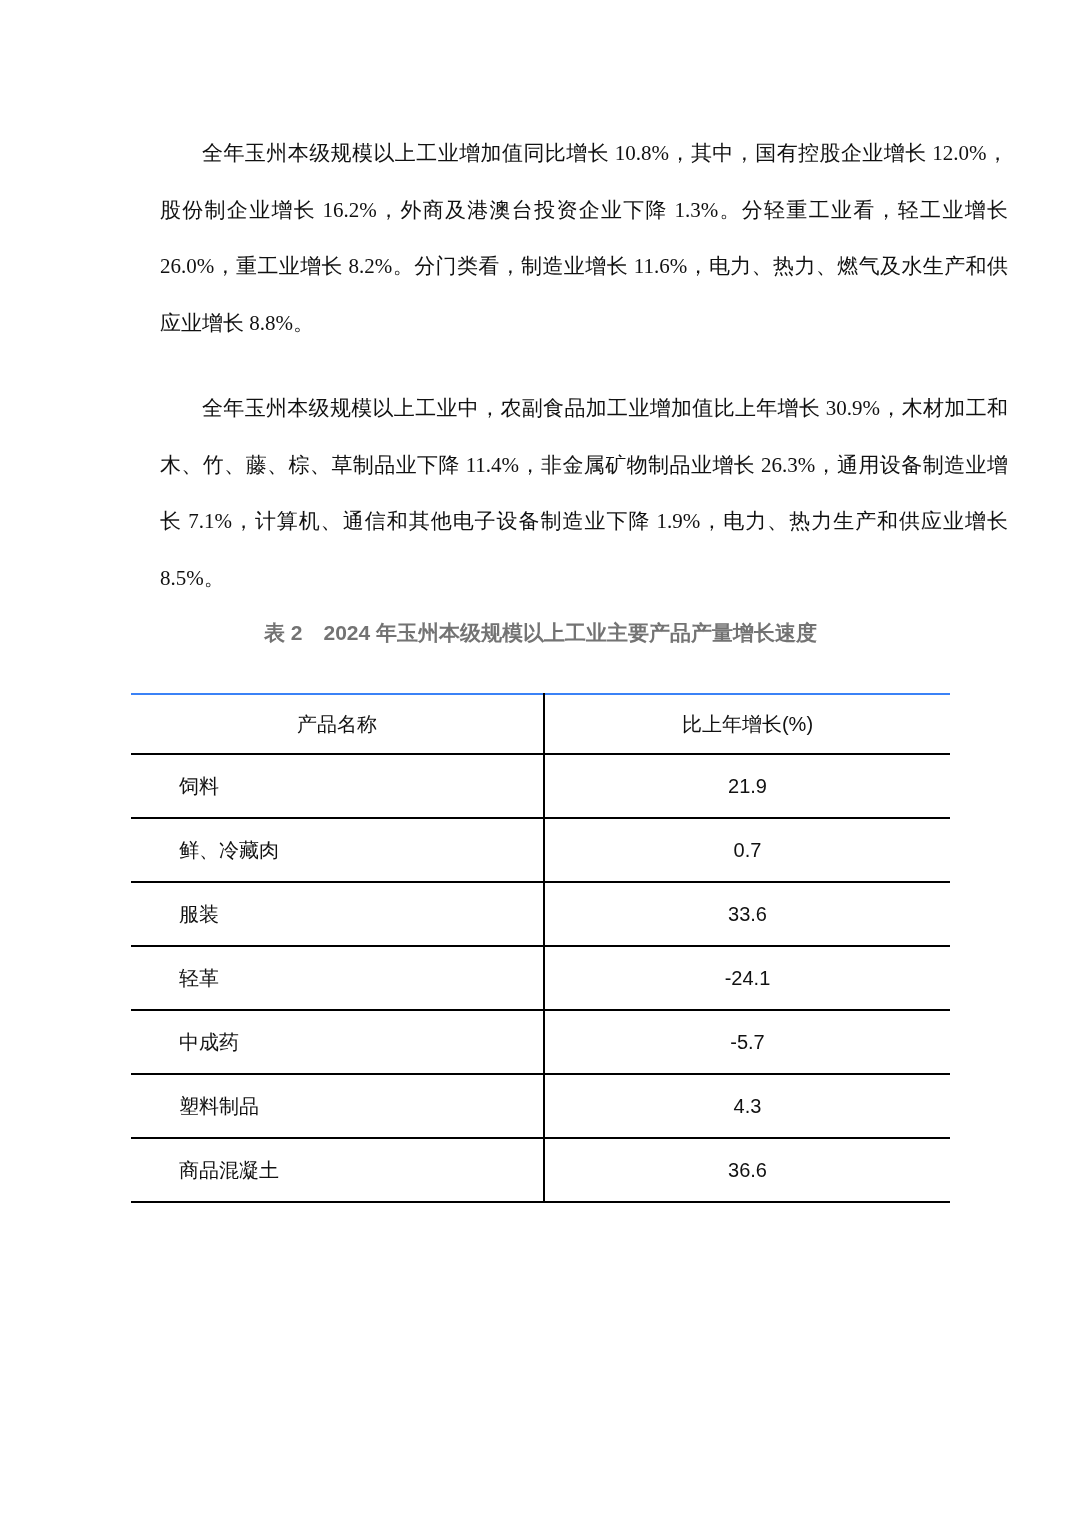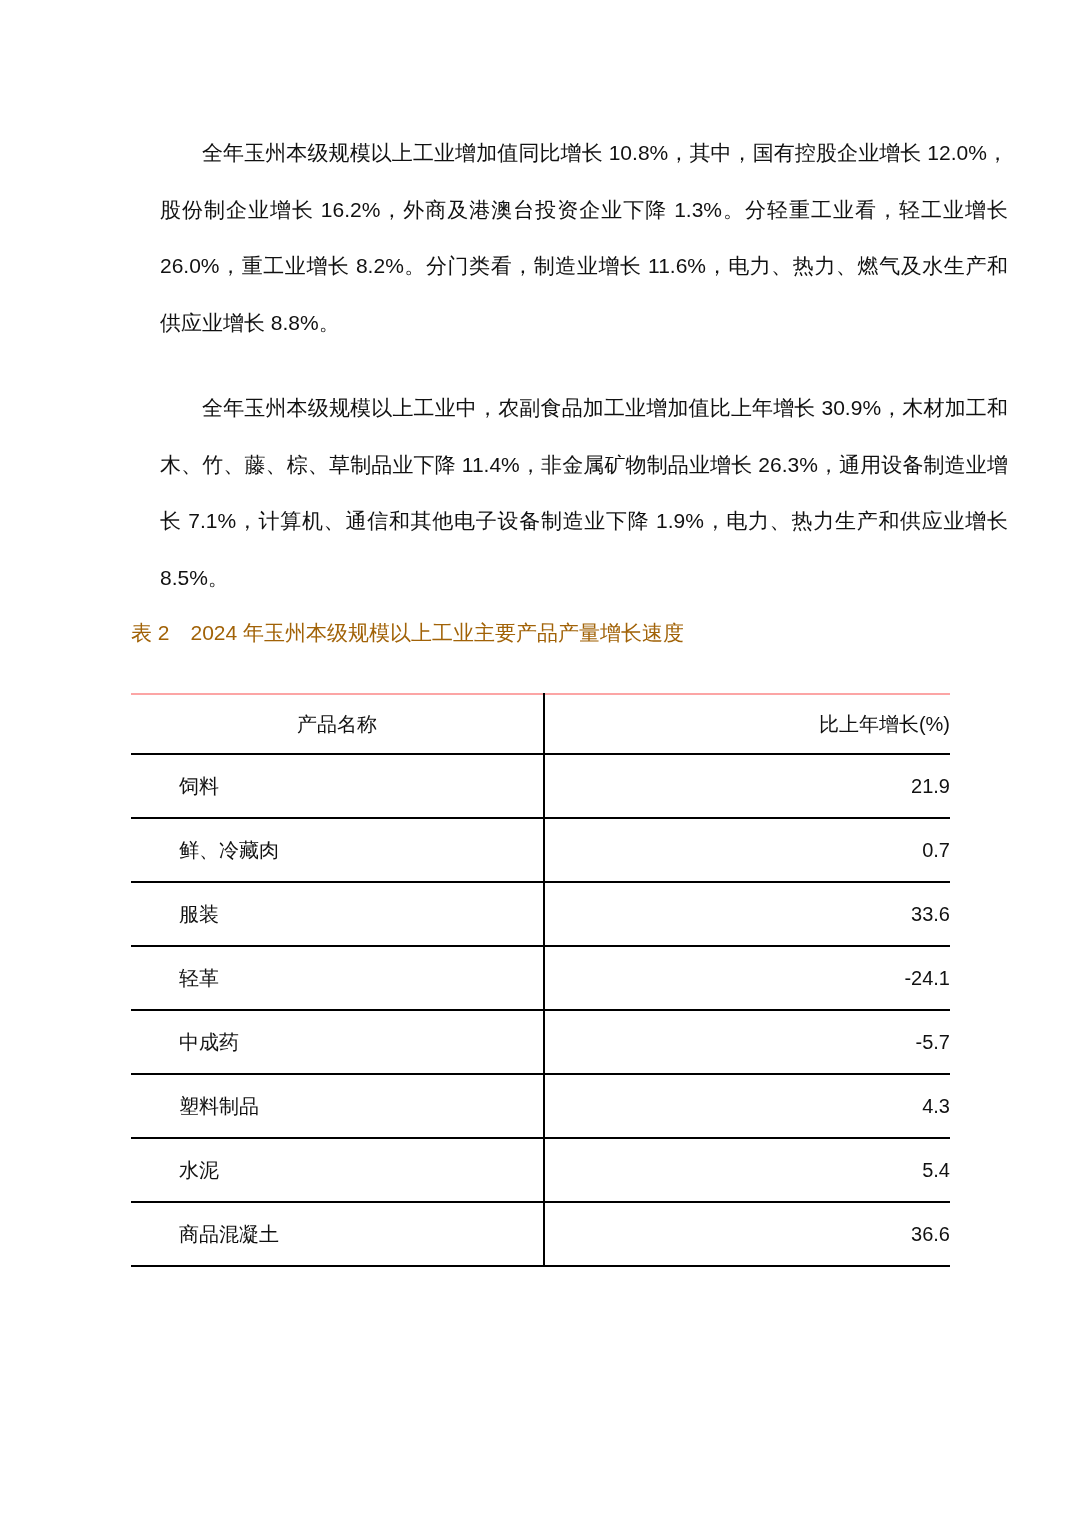--- a/index.html
+++ b/index.html
@@ -9,47 +9,48 @@
     width: 1074px;
     height: 1518px;
     margin: 0 auto;
     background: #ffffff;
     color: #111111;
     font-family: "Liberation Sans", "DejaVu Sans", sans-serif;
     overflow: hidden;
   }
   .text-block {
     padding: 125px 66px 0 160px;
+    font-family: Liberation Serif, serif;
   }
   .text-block p {
     font-size: 21px;
     line-height: 56.5px;
     text-align: justify;
     text-indent: 42px;
     color: #111111;
   }
   .text-block p + p {
     margin-top: 29px;
   }
   .table-title {
     width: 819px;
     margin: 11px 0 10px 131px;
-    text-align: left;
+    text-align: center;
     font-size: 21px;
-    font-weight: normal;
+    font-weight: bold;
     line-height: 32px;
-    color: #a16207;
+    color: #737373;
     white-space: pre;
   }
   table.stats-table {
     border-collapse: collapse;
     table-layout: fixed;
     margin-left: 131px;
     width: 819px;
-    border-top: 2px solid #fca5a5;
+    border-top: 2px solid #3b82f6;
     margin-top: 44px;
   }
   table.stats-table th,
   table.stats-table td {
     border-bottom: 2px solid #000000;
     font-size: 20px;
     font-weight: normal;
     color: #111111;
     vertical-align: middle;
   }
@@ -64,21 +65,21 @@
   }
   table.stats-table td {
     height: 64px;
   }
   table.stats-table td.product {
     text-align: left;
     padding-left: 48px;
   }
   table.stats-table th.growth-h,
   table.stats-table td.growth {
-    text-align: right;
+    text-align: center;
   }
 </style>
 </head>
 <body>
 
 <div class="page">
 
   <div class="text-block">
     <p>全年玉州本级规模以上工业增加值同比增长 10.8%，其中，国有控股企业增长 12.0%，股份制企业增长 16.2%，外商及港澳台投资企业下降 1.3%。分轻重工业看，轻工业增长 26.0%，重工业增长 8.2%。分门类看，制造业增长 11.6%，电力、热力、燃气及水生产和供应业增长 8.8%。</p>
     <p>全年玉州本级规模以上工业中，农副食品加工业增加值比上年增长 30.9%，木材加工和木、竹、藤、棕、草制品业下降 11.4%，非金属矿物制品业增长 26.3%，通用设备制造业增长 7.1%，计算机、通信和其他电子设备制造业下降 1.9%，电力、热力生产和供应业增长 8.5%。</p>
@@ -112,23 +113,19 @@
         </tr>
         <tr>
           <td class="product">中成药</td>
           <td class="growth">-5.7</td>
         </tr>
         <tr>
           <td class="product">塑料制品</td>
           <td class="growth">4.3</td>
         </tr>
         <tr>
-          <td class="product">水泥</td>
-          <td class="growth">5.4</td>
-        </tr>
-        <tr>
           <td class="product">商品混凝土</td>
           <td class="growth">36.6</td>
         </tr>
       </tbody>
   </table>
 
 </div>
 
 </body></html>

